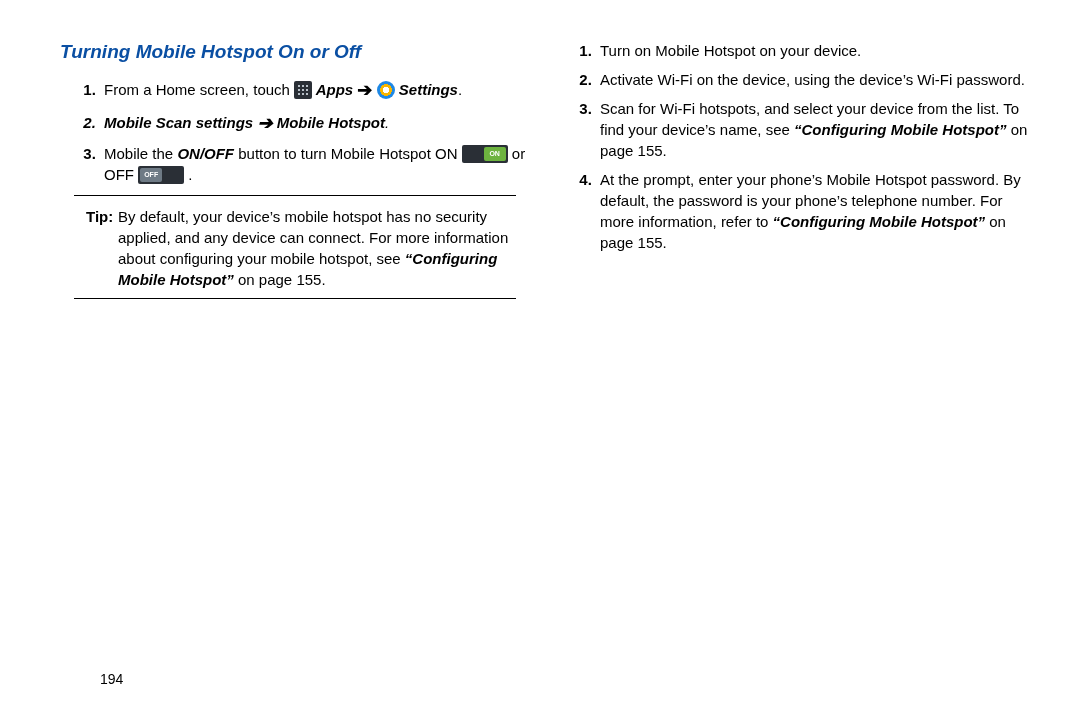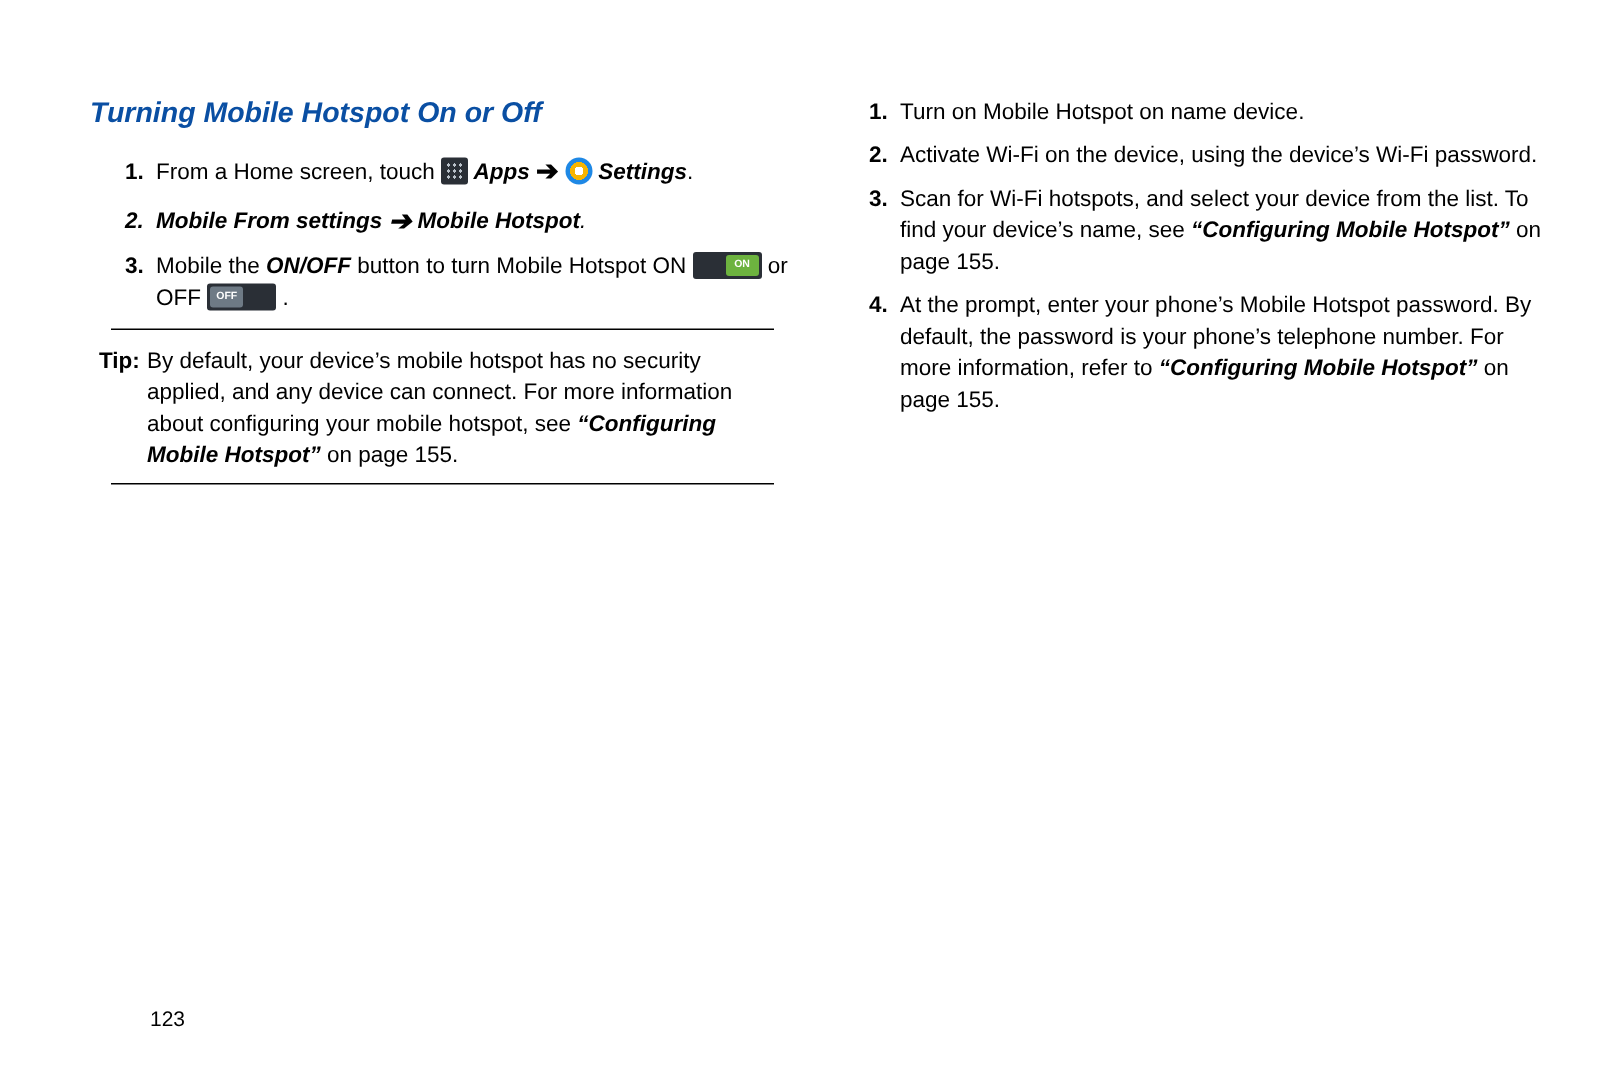--- a/index.html
+++ b/index.html
@@ -9,21 +9,21 @@
     font-family: Arial, Helvetica, sans-serif;
     font-size: 15px;
     line-height: 1.4;
     color: #000;
     width: 1080px;
     height: 720px;
     box-sizing: border-box;
   }
   .page {
     display: flex;
-    padding: 64px 40px 0 60px;
+    padding: 40px 40px 0 60px;
     gap: 40px;
     justify-content: space-between;
   }
   .col {
     flex: 1;
     min-width: 0;
   }
   .section-title {
     color: #0a4fa3;
     font-style: italic;
@@ -47,21 +47,21 @@
     font-weight: 700;
   }
   .bold { font-weight: 700; font-style: italic; }
   .ital { font-style: italic; font-weight: bold; }
   hr.rule {
     border: none;
     border-top: 1px solid #000;
     margin: 8px 14px 10px 14px;
   }
   .tip {
-    margin: 0 14px 0 6px;
+    margin: 0 14px 0 26px;
   }
   .tip-label { font-weight: 700; }
   .tip-body { display: block; margin-left: 32px; margin-top: -1.4em; }
   .icon {
     display: inline-block;
     vertical-align: middle;
     width: 18px;
     height: 18px;
     position: relative;
     top: -1px;
@@ -139,21 +139,21 @@
   <div class="col">
     <h2 class="section-title">Turning Mobile Hotspot On or Off</h2>
 
 
     <ol class="steps">
       <li>
         <span>From a Home screen, touch </span><span class="icon apps-icon"></span><span class="bold"> Apps </span><span class="arrow">➔</span>
         <span class="icon settings-icon"></span><span class="bold"> Settings</span>.
       </li>
       <li class="bold">
-        <span>Mobile </span><span>From settings </span><span class="arrow">➔</span><span> Mobile Hotspot</span><span style="font-weight:400">.</span>
+        <span>Mobile </span><span>Scan settings </span><span class="arrow">➔</span><span> Mobile Hotspot</span><span style="font-weight:400">.</span>
       </li>
       <li>
         <span>Mobile the </span><span class="bold">ON/OFF</span><span> button to turn Mobile Hotspot ON </span><span class="toggle on"><span class="pill">ON</span></span><span> or OFF </span><span class="toggle off"><span class="pill">OFF</span></span> .
       </li>
     </ol>
 
     <hr class="rule">
 
     <div class="tip">
       <span class="tip-label">Tip: </span>
@@ -162,26 +162,26 @@
       </span>
     </div>
 
     <hr class="rule">
   </div>
 
   <div class="col">
 
 
     <ol class="steps" style="margin-left:0">
-      <li>Turn on Mobile Hotspot on name device.</li>
+      <li>Turn on Mobile Hotspot on your device.</li>
       <li>Activate Wi-Fi on the device, using the device’s Wi-Fi password.</li>
       <li>
         <span>Scan for Wi-Fi hotspots, and select your device from the list. To find your device’s name, see </span><span class="ital">“Configuring Mobile Hotspot”</span><span> on page 155.</span>
       </li>
       <li>
         <span>At the prompt, enter your phone’s Mobile Hotspot password. By default, the password is your phone’s telephone number. For more information, refer to </span><span class="ital">“Configuring Mobile Hotspot”</span><span> on page 155.</span>
       </li>
     </ol>
   </div>
 
 </div>
 
-<div class="pgnum">123</div>
+<div class="pgnum">194</div>
 
 </body></html>

